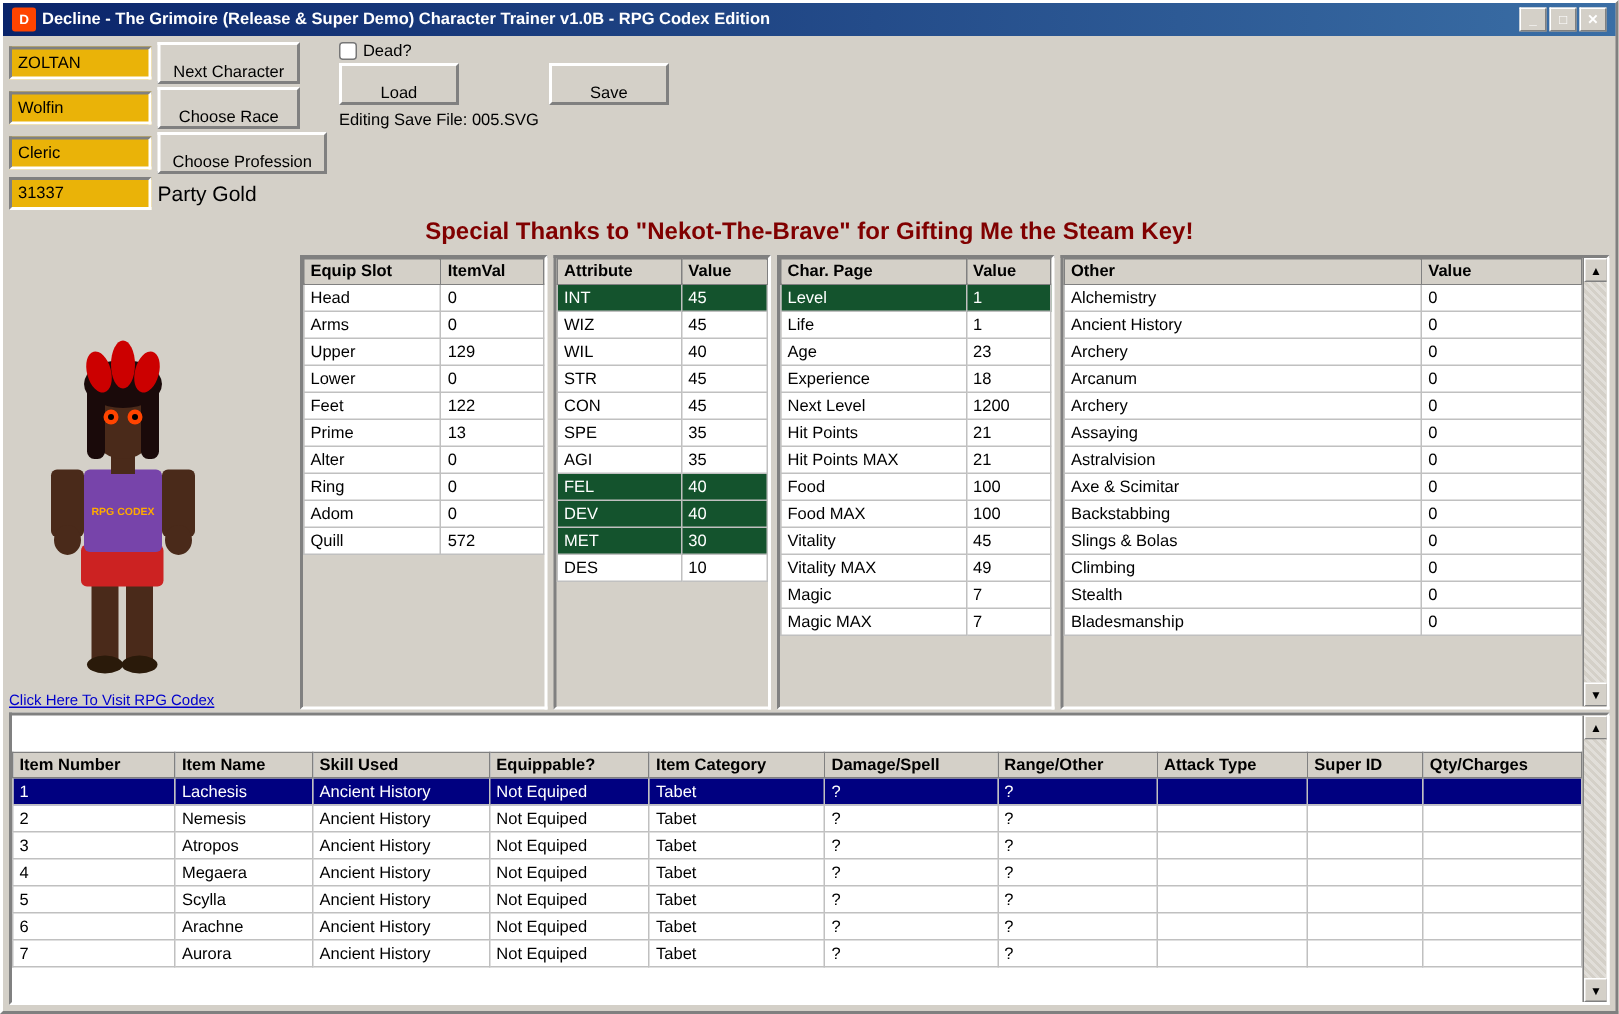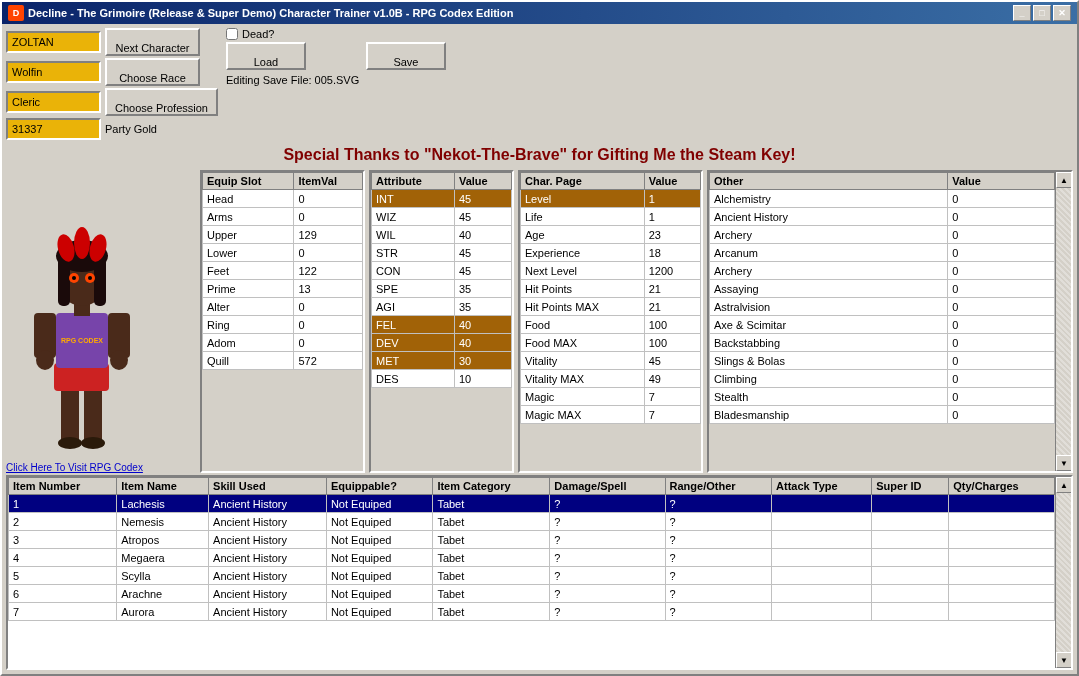--- a/index.html
+++ b/index.html
@@ -169,21 +169,21 @@
       height: 270px;
     }
     .visit-link {
       font-size: 10px;
       color: #0000cc;
       text-decoration: underline;
       cursor: pointer;
       margin-top: 4px;
     }
     .party-gold-label {
-      font-size: 11px;
+      font-size: 14px;
     }
     .tables-area {
       flex: 1;
       display: flex;
       gap: 4px;
       min-width: 0;
     }
     .data-table-container {
       border: 2px solid #808080;
       border-right-color: #fff;
@@ -211,21 +211,21 @@
       position: sticky;
       top: 0;
     }
     .data-table td {
       border: 1px solid #c0c0c0;
       padding: 1px 4px;
       background: white;
       height: 18px;
     }
     .data-table tr.highlight td {
-      background: #a16207;
+      background: #14532d;
       color: white;
     }
     .scrollable-table {
       overflow-y: auto;
       flex: 1;
     }
     .scrollbar-area {
       width: 16px;
       background: #d4d0c8;
       border-left: 1px solid #808080;
@@ -651,21 +651,21 @@
               <div class="scroll-btn">▼</div>
             </div>
           </div>
         </div>
 
       </div>
     </div>
 
     <div class="bottom-section">
       <div style="display:flex; height:100%;">
-        <div style="overflow:auto; flex:1;">
+        <div style="overflow:auto; flex:1;margin-top:24px;">
           <table class="items-table">
             <thead>
               <tr id="items-header-row">
               <th>Item Number</th>
                   <th>Item Name</th>
                   <th>Skill Used</th>
                   <th>Equippable?</th>
                   <th>Item Category</th>
                   <th>Damage/Spell</th>
                   <th>Range/Other</th>

